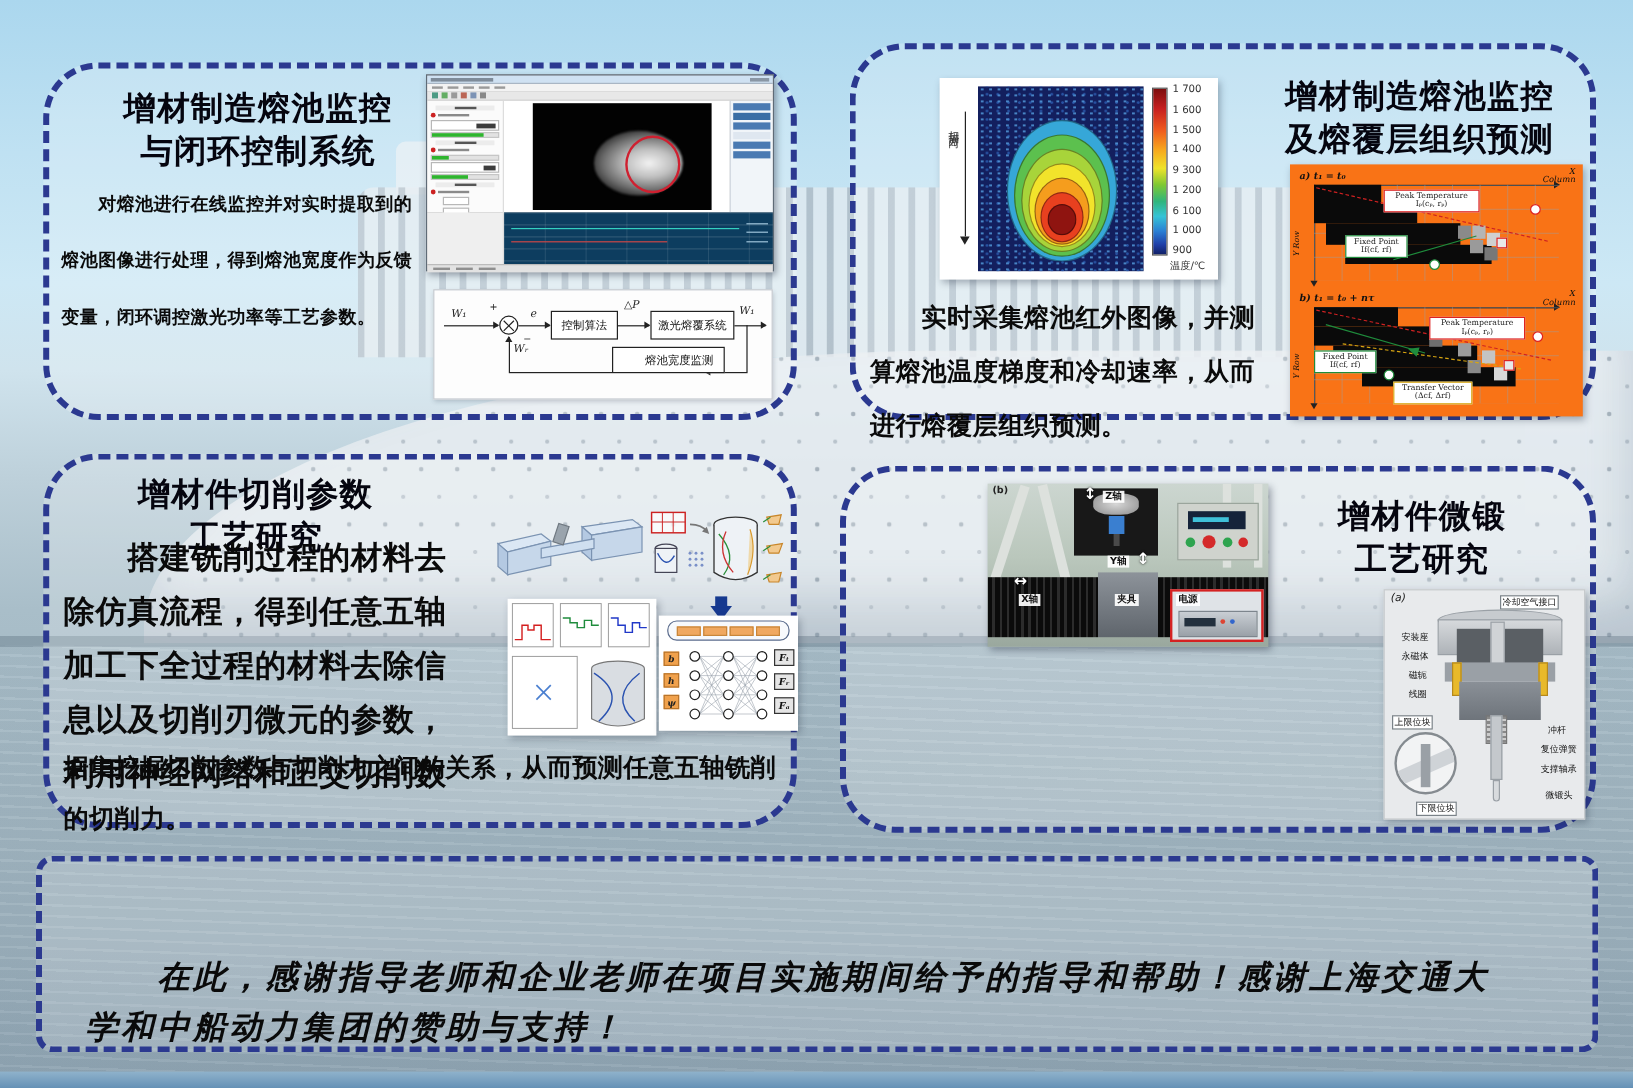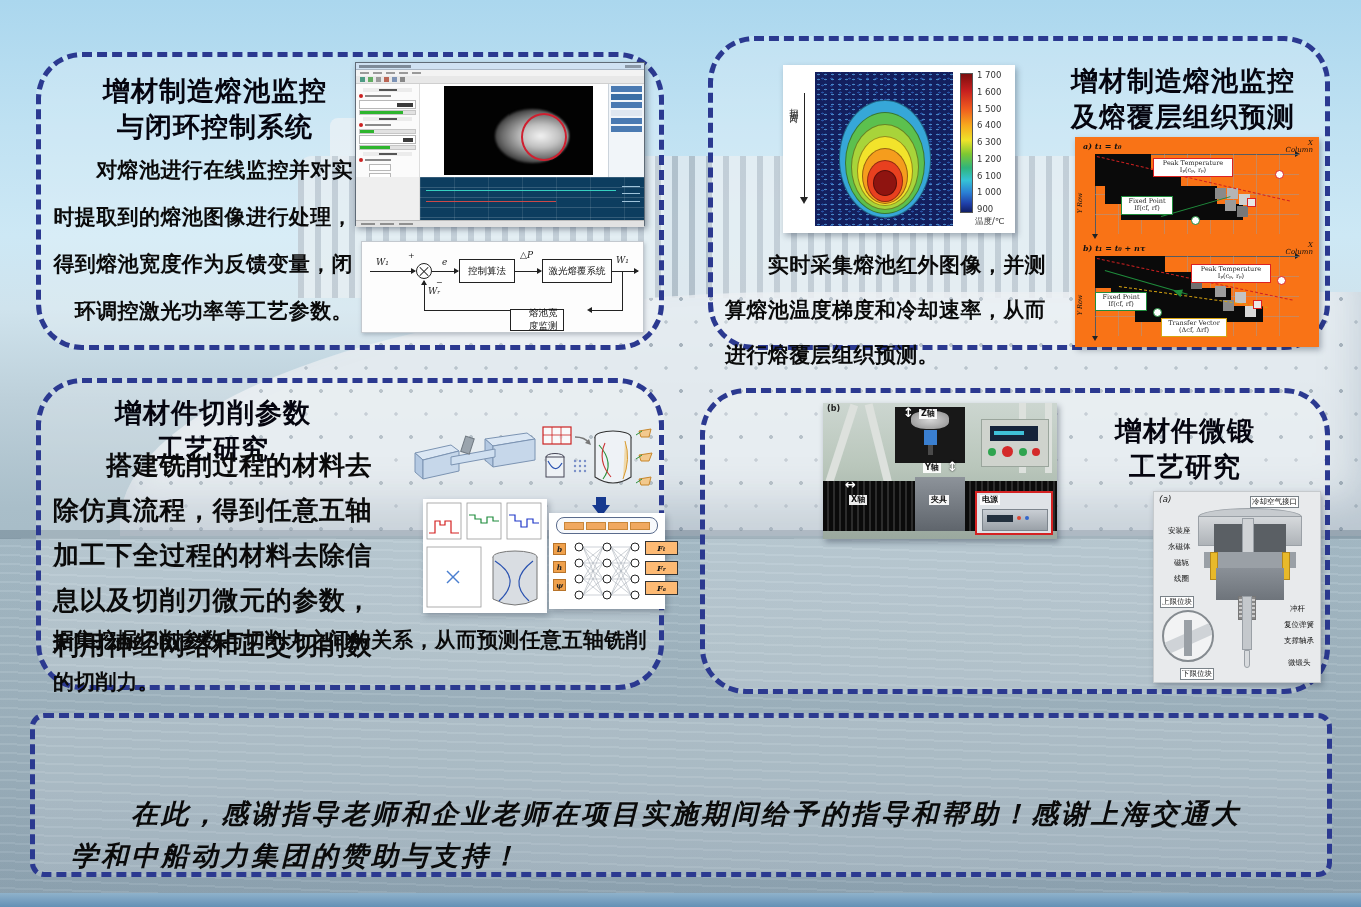--- a/index.html
+++ b/index.html
@@ -115,21 +115,21 @@
   .tb-red { border:1.2px solid #d22; } .tb-green { border:1.2px solid #1f8c3c; } .tb-yellow { border:1.2px solid #d8a511; }
   .pmark { position:absolute; width:9px; height:9px; border-radius:50%; background:#fff; z-index:3; }
   .redcell { position:absolute; width:9px; height:9px; border:1.6px solid #d22; background:#e8e8e8; z-index:2; }
   .garrow { position:absolute; width:0; height:0; border-top:4px solid transparent; border-bottom:4px solid transparent; border-right:9px solid #1f8c3c; transform:rotate(18deg); z-index:3; }
 
   
   .card { position:absolute; background:#fff; box-shadow:2px 3px 6px rgba(30,40,60,.3); }
   .bluearrow { position:absolute; width:0; height:0; border-left:9px solid transparent; border-right:9px solid transparent; border-top:12px solid #16398f; }
   .bluearrow i { position:absolute; left:-5px; top:-20px; width:10px; height:9px; background:#16398f; display:block; }
   .nn-chip { position:absolute; width:13px; height:12px; background:#f0a14c; border:1px solid #b8742a; font-size:7.5px; font-weight:bold; font-style:italic; font-family:"DejaVu Serif", serif; display:flex; align-items:center; justify-content:center; color:#222; }
-  .nn-out { position:absolute; width:33px; height:14px; background:#fdba74; border:1px solid #333; font-size:8px; font-weight:bold; font-style:italic; font-family:"DejaVu Serif", serif; display:flex; align-items:center; justify-content:center; color:#111; }
+  .nn-out { position:absolute; width:17px; height:14px; background:#e5e5e5; border:1px solid #333; font-size:8px; font-weight:bold; font-style:italic; font-family:"DejaVu Serif", serif; display:flex; align-items:center; justify-content:center; color:#111; }
   .nn-head { position:absolute; left:7px; top:4px; width:102px; height:17px; border:1px solid #5a6b8c; border-radius:8px; background:#f7f9fc; display:flex; gap:2px; align-items:center; justify-content:center; }
   .nn-head i { width:20px; height:8px; background:#f0a860; border:1px solid #c8863a; }
 
   
   .machine { left:118px; top:10px; width:234px; height:136px; background:linear-gradient(180deg,#ccd6d0 0%,#bac7bc 45%,#9aa89e 100%); box-shadow:2px 3px 6px rgba(30,40,60,.4); overflow:hidden; }
   .beam { position:absolute; background:#dde1dd; }
   .chip { position:absolute; background:rgba(255,255,255,.93); color:#111; font-size:8px; font-weight:bold; padding:0 2px; line-height:1.3; z-index:3; }
   .warr { position:absolute; color:#fff; font-weight:bold; font-size:13px; text-shadow:0 0 2px #000; z-index:3; }
   .table-l, .table-r { position:absolute; top:78px; height:50px; background:repeating-linear-gradient(90deg,#0b0b0b 0 4px,#2c2c2c 4px 6px); }
   .pwr-inset { position:absolute; left:152px; top:88px; width:78px; height:44px; border:2px solid #d42222; background:#dfe3e7; z-index:2; }
@@ -154,21 +154,21 @@
 <div class="abs ship-hull"></div>
 <div class="abs sea-shadow"></div>
 <div class="abs water-tex"></div>
 <div class="abs bottom-band"></div>
 
 <div class="panel" style="left:36px; top:52px; width:628px; height:298px;">
   <div class="abs cn-title" style="left:36px; top:16px; width:276px;">
     <div>增材制造熔池监控</div>
     <div class="ptitle2-ind">与闭环控制系统</div>
   </div>
-  <div class="abs cn-body" style="left:10px; top:90px; width:302px; font-size:21px; line-height:47px; letter-spacing:0.4px;text-align:right;">　　对熔池进行在线监控并对实时提取到的熔池图像进行处理，得到熔池宽度作为反馈变量，闭环调控激光功率等工艺参数。</div>
+  <div class="abs cn-body" style="left:10px; top:90px; width:302px; font-size:15px; line-height:47px; letter-spacing:0.4px;">　　对熔池进行在线监控并对实时提取到的熔池图像进行处理，得到熔池宽度作为反馈变量，闭环调控激光功率等工艺参数。</div>
 
   <div class="abs sw">
     <div class="sw-title">
         <i class="tbar"></i>
         <i class="tdots"></i>
       </div>
     <div class="sw-menu">
         <i></i>
         <i></i>
         <i></i>
@@ -273,21 +273,21 @@
     <div class="lineh" style="left:153px; top:29px; width:26px;"></div>
     <span class="lbl" style="left:158px; top:8px;">△P</span>
     <div class="arr-r" style="left:175px; top:26px;"></div>
     <div class="cnbox" style="left:180px; top:17px; width:70px; height:24px;">激光熔覆系统</div>
     <div class="lineh" style="left:250px; top:29px; width:26px;"></div>
     <div class="arr-r" style="left:272px; top:26px;"></div>
     <span class="lbl" style="left:254px; top:13px;">W₁</span>
     <div class="linev" style="left:260px; top:29px; height:39px;"></div>
     <div class="lineh" style="left:227px; top:68px; width:34px;"></div>
     <div class="arr-l" style="left:225px; top:65px;"></div>
-    <div class="cnbox" style="left:148px; top:67px; width:54px; height:22px;padding-left:18px;">熔池宽度监测</div>
+    <div class="cnbox" style="left:148px; top:47px; width:94px; height:22px;padding-left:18px;">熔池宽度监测</div>
     <div class="lineh" style="left:62px; top:68px; width:86px;"></div>
     <div class="linev" style="left:62px; top:39px; height:29px;"></div>
     <div class="arr-u" style="left:59px; top:38px;"></div>
     <span class="lbl" style="left:66px; top:44px;">Wᵣ</span>
   </div>
 </div>
 
 <div class="panel" style="left:708px; top:36px; width:622px; height:314px;">
 
   <div class="abs thermal">
@@ -301,22 +301,22 @@
       <div class="iso" style="left:42px; top:64px; width:56px; height:70px; background:#f2e32b;"></div>
       <div class="iso" style="left:47px; top:76px; width:46px; height:56px; background:#f59d1d;"></div>
       <div class="iso" style="left:52px; top:88px; width:36px; height:42px; background:#e8401f;"></div>
       <div class="iso" style="left:58px; top:98px; width:24px; height:26px; background:#8f1410;"></div>
     </div>
     <div class="cbar"></div>
     <div class="cticks">
       <span>1 700</span>
       <span>1 600</span>
       <span>1 500</span>
-      <span>6 400</span>
-      <span>6 300</span>
+      <span>1 400</span>
+      <span>9 300</span>
       <span>1 200</span>
       <span>6 100</span>
       <span>1 000</span>
       <span>900</span>
     </div>
     <div class="cunit">温度/℃</div>
   </div>
 
   <div class="abs cn-title" style="left:328px; top:22px; width:284px;">
     <div>增材制造熔池监控</div>

